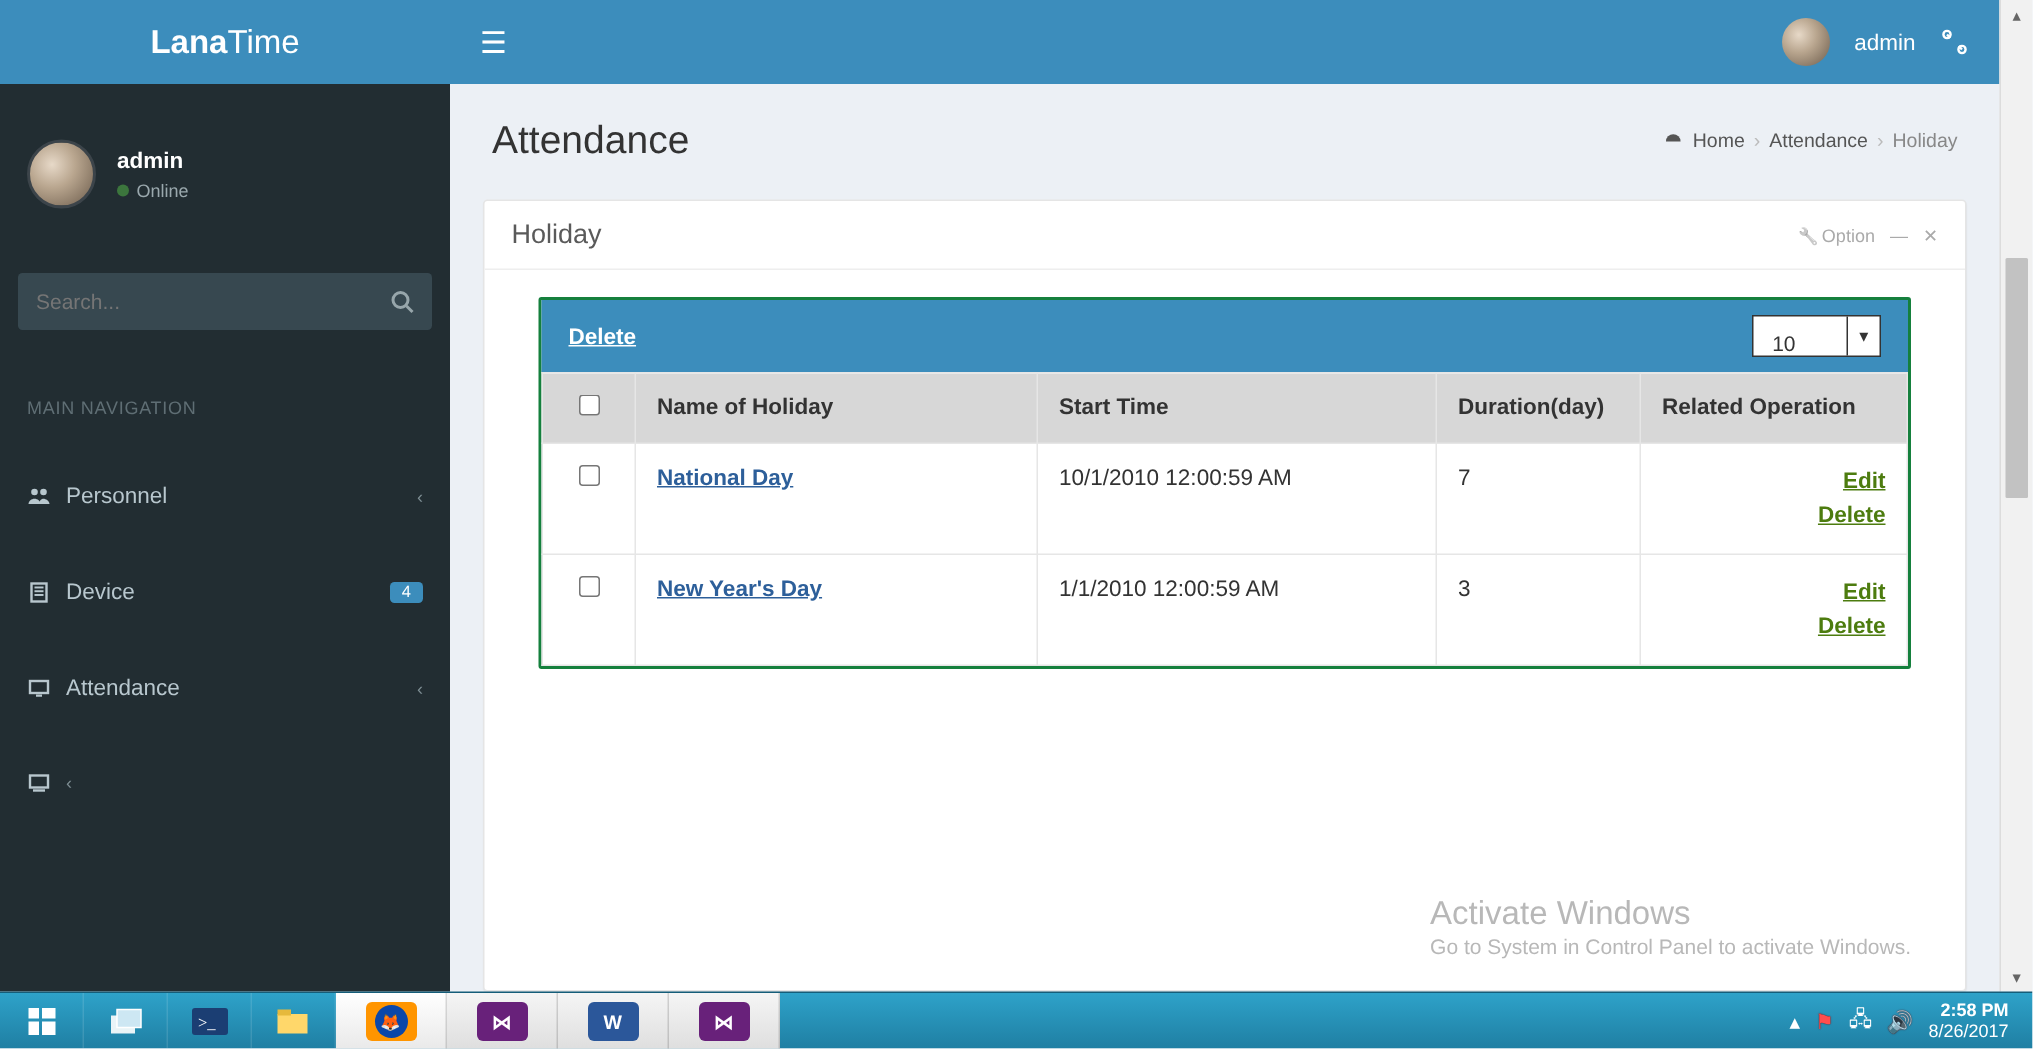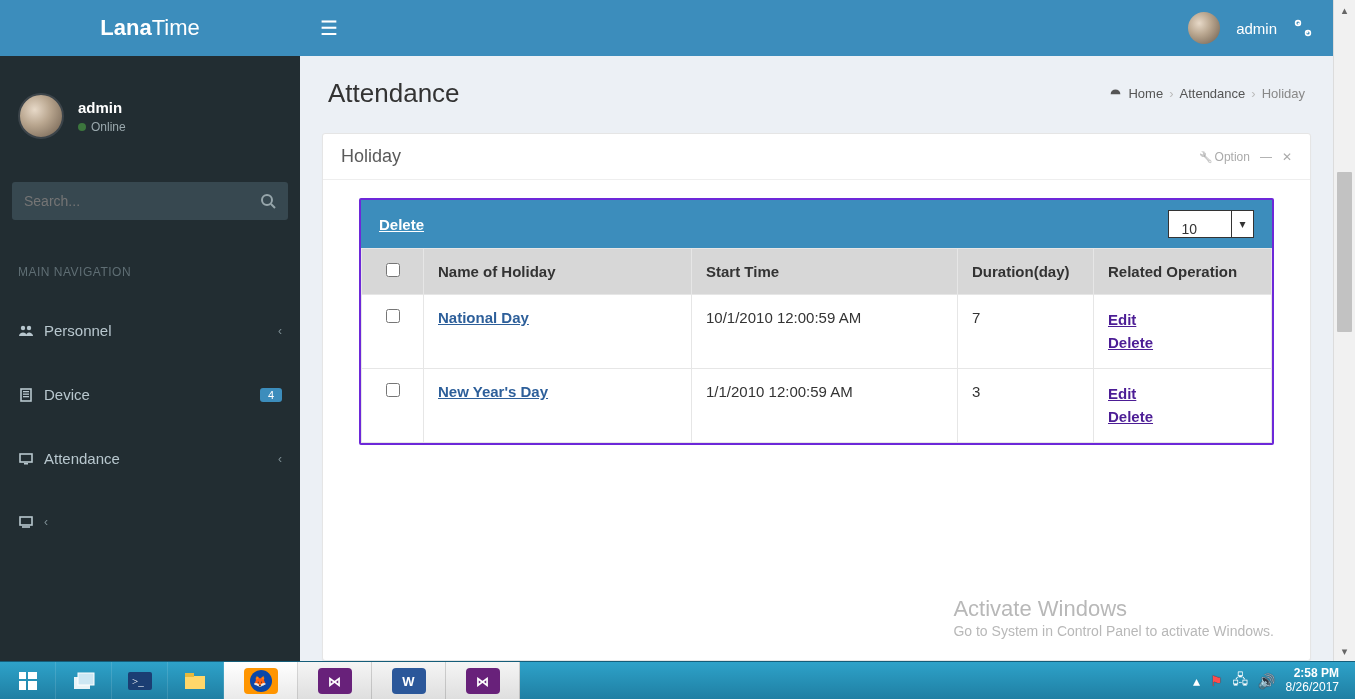--- a/index.html
+++ b/index.html
@@ -153,21 +153,21 @@
     border-bottom: 1px solid #eee;
   }
   .panel-header .ptitle { color: #5a5a5a; font-size: 18px; }
   .panel-tools { margin-left: auto; display:flex; align-items:flex-start; gap:10px; color:#aaa; font-size:12px;}
   .panel-tools .pt { cursor:pointer; }
   .panel-tools .opt::before { content:"🔧"; font-size:11px; margin-right:2px; filter:grayscale(1); opacity:.6;}
 
   .panel-body { padding: 18px 36px; position:relative; flex:1; }
 
   .inner-box {
-    border: 2px solid #6d28d9;
+    border: 2px solid #15803d;
     border-radius: 2px;
   }
   .inner-head {
     background: #3c8dbc;
     color: #fff;
     display: flex;
     align-items: center;
     padding: 10px 18px;
     gap: 12px;
   }
@@ -196,21 +196,21 @@
     background:#d7d7d7;
     color:#333;
     font-weight:700;
   }
   table.data td { color:#333; }
   table.data .cb-col { width:62px; text-align:center; }
   table.data .name-col { width:268px; }
   table.data .start-col { width:266px; }
   table.data .dur-col { width:136px; }
   .link { color:#2d5f9a; text-decoration:underline; cursor:pointer; font-weight:600;}
-  .op-link { display:block; color:#4c1d95; text-decoration:underline; cursor:pointer; font-weight:600; line-height:1.5;}
+  .op-link { display:block; color:#4d7c0f; text-decoration:underline; cursor:pointer; font-weight:600; line-height:1.5;text-align:right;}
   input[type="checkbox"].ck { width:14px; height:14px; }
 
   .watermark {
     position:absolute; right:36px; bottom:18px; color:#b8b8b8; pointer-events:none;
   }
   .watermark .w1 { font-size:22px; }
   .watermark .w2 { font-size:14px; line-height:1.4; }
 
   
   .browser-scroll {

